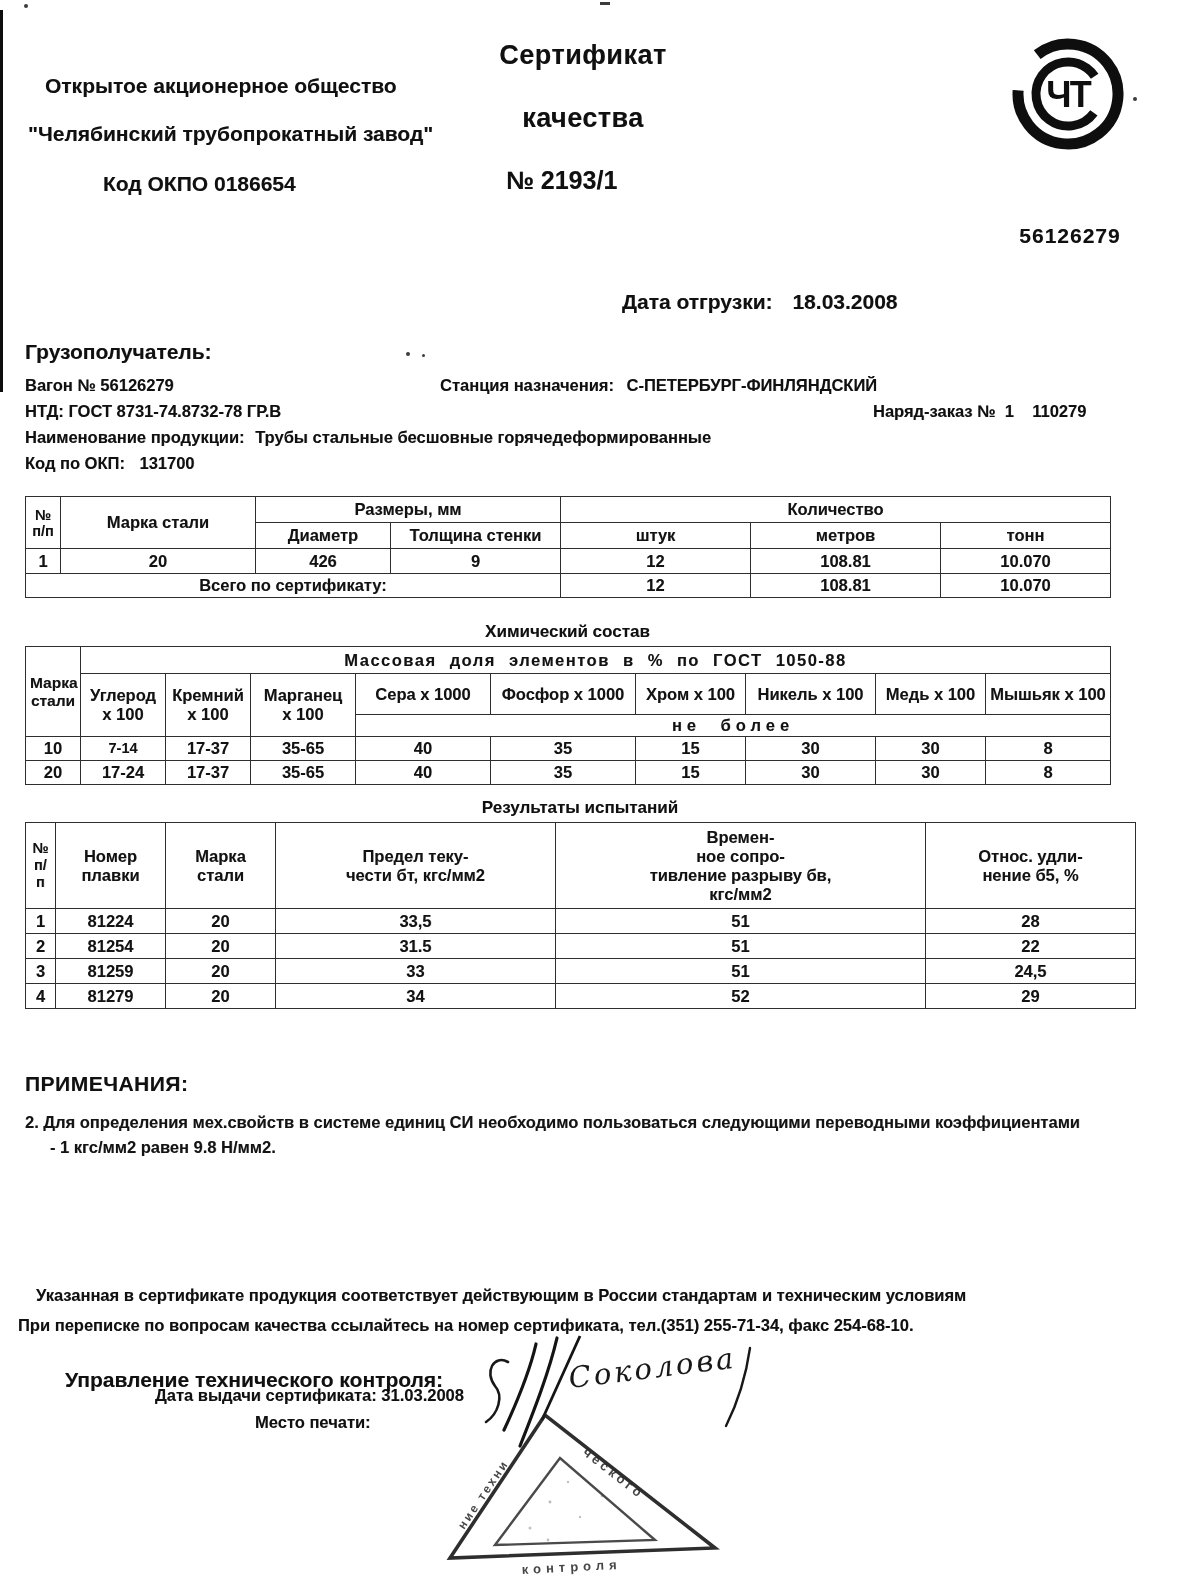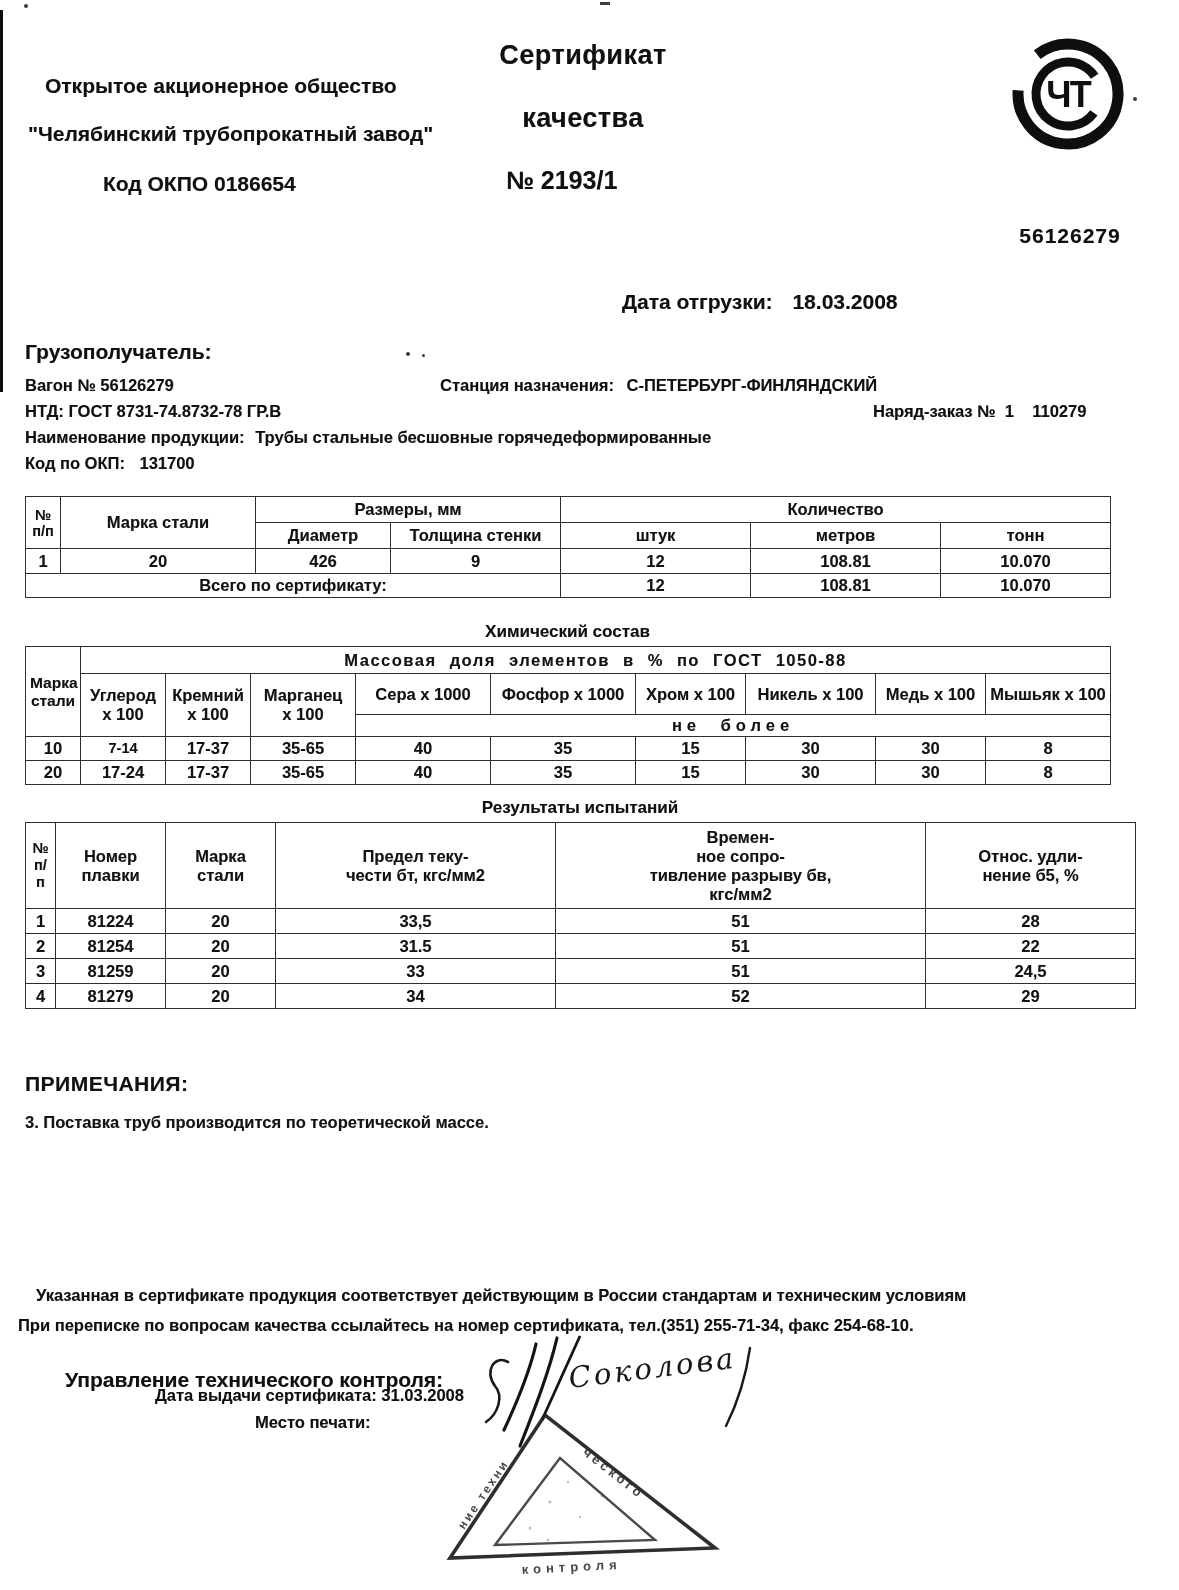--- a/index.html
+++ b/index.html
@@ -256,21 +256,21 @@
         <td>20</td>
         <td>34</td>
         <td>52</td>
         <td>29</td>
       </tr>
     </tbody>
   </table>
 
   <div class="abs label17 ink" style="left:25px;top:1062px;letter-spacing:0.5px;">ПРИМЕЧАНИЯ:</div>
   <div class="abs" style="left:25px;top:1110px;width:1060px;">
-    <div class="note ink">3. Поставка труб производится по теоретической массе.</div>
+    <div class="note ink">2. Для определения мех.свойств в системе единиц СИ необходимо пользоваться следующими переводными коэффициентами - 1 кгс/мм2 равен 9.8 Н/мм2.</div>
   </div>
 
   <div class="abs label16 ink" style="left:36px;top:1286px;">Указанная в сертификате продукция соответствует действующим в России стандартам и техническим условиям</div>
   <div class="abs label16 ink" style="left:18px;top:1316px;">При переписке по вопросам качества ссылайтесь на номер сертификата, тел.(351) 255-71-34, факс 254-68-10.</div>
 
   <div class="abs label17 ink" style="left:65px;top:1358px;">Управление технического контроля:</div>
   <div class="abs label16 ink" style="left:155px;top:1386px;">Дата выдачи сертификата: 31.03.2008</div>
   <div class="abs label16 ink" style="left:255px;top:1413px;">Место печати:</div>
 
   <div class="abs" style="left:430px;top:1332px;width:340px;height:258px;">

